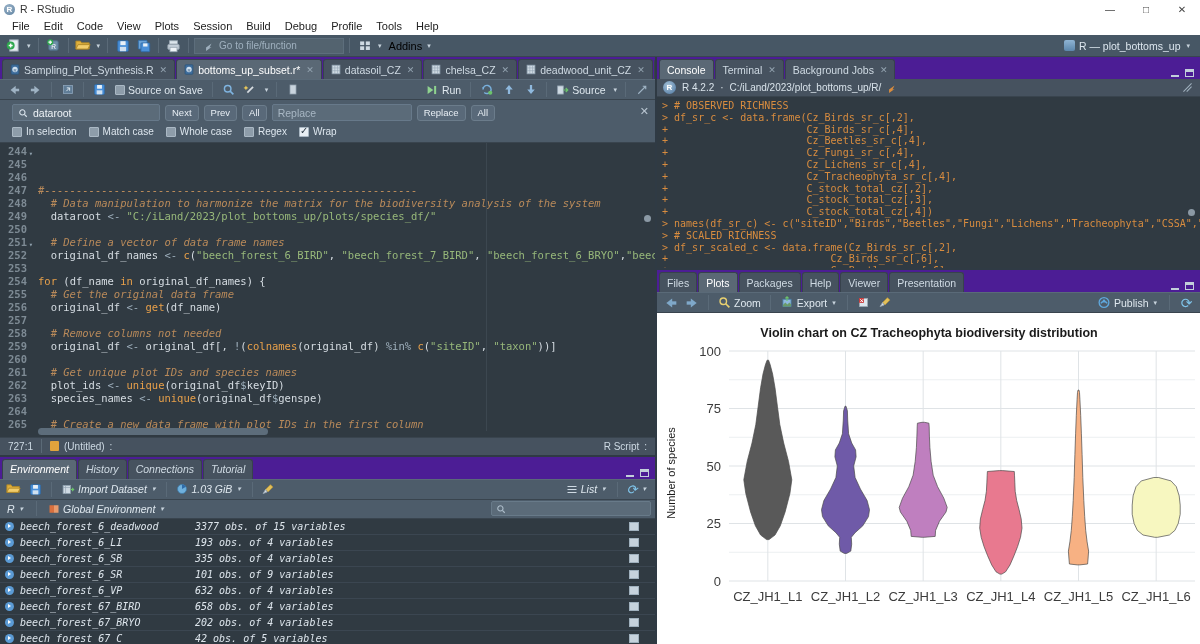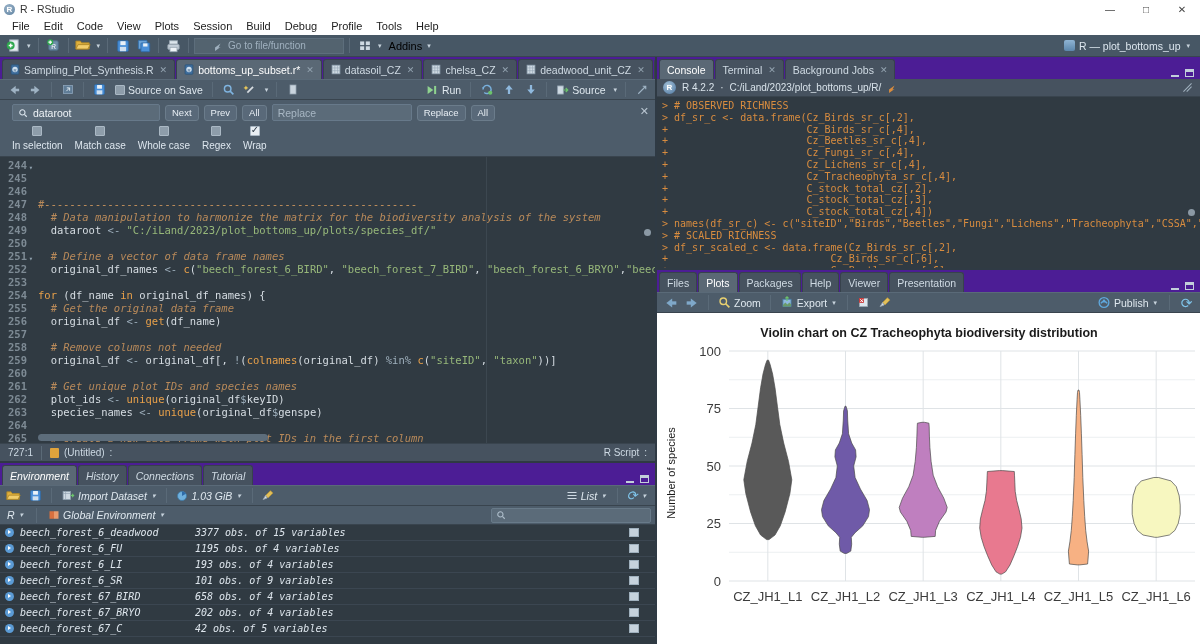--- a/index.html
+++ b/index.html
@@ -42,21 +42,21 @@
   .maintoolbar {
     height: 22px; background: #475765; display: flex; align-items: center;
     padding: 0 4px; gap: 2px; border-bottom: 1px solid #39454f;
   }
   .tbtn { width: 19px; height: 18px; display:flex; align-items:center; justify-content:center;
           border-radius: 2px; position: relative; }
   .caret { color: #c7d3dd; font-size: 7px; padding: 0 2px; }
   .tbsep { width:1px; height:15px; background:#5a6a78; margin:0 3px; }
   .gotofile {
     width: 150px; height: 16px; background: #53636f; border: 1px solid #5d6e7c;
-    border-radius: 0; display: flex; align-items: center; padding-left: 18px;
+    border-radius: 0; display: flex; align-items: center; padding-left: 9px;
     color: #9fb0be; font-size: 10px; gap: 4px;
   }
   .proj-indicator {
     margin-left: auto; display: flex; align-items: center; gap: 4px;
     color: #dce6ee; font-size: 10.5px; padding-right: 4px;
   }
   .proj-indicator .picon {
     width:11px;height:11px;border-radius:2px;
     background: linear-gradient(#8fb4d4,#5c86ab); display:inline-block;
   }
@@ -112,21 +112,21 @@
     font-size: 10.5px;
   }
   .findinput.search { width: 148px; }
   .findinput.replace { width: 140px; color: #a8b7c4; }
   .fbtn {
     height: 16px; padding: 0 6px; background: #596979; border: 1px solid #6b7c8b;
     border-radius: 3px; color: #e8eef4; font-size: 9.5px; display: flex;
     align-items: center; justify-content: center;
   }
   .findrow2 { display: flex; align-items: center; gap: 12px; margin-top: 5px; color: #dde6ee; font-size: 10px; }
-  .cb { display: flex; align-items: center; gap: 4px; flex-direction: column; }
+  .cb { display: flex; align-items: center; gap: 4px; }
   .cbbox { width: 10px; height: 10px; background: #8e9daa; border: 1px solid #aab8c4; border-radius: 1px; }
   .cbbox.checked { background: #e9eff4; position: relative; }
   .cbbox.checked::after {
     content: "✓"; position: absolute; left: 0px; top: -3px; color: #2c3a46; font-size: 10px;
   }
   .find-close { position:absolute; right:6px; top:5px; color:#b9c6d1; font-size:11px; }
 
   
   .editor {
     flex: 1 1 auto; background: #303a42; overflow: hidden; position: relative;
@@ -669,34 +669,40 @@
 
       <div class="env-list" id="env-list">
           <div class="env-row">
             <span class="env-expand"></span>
             <span class="env-name">beech_forest_6_deadwood</span>
             <span class="env-desc">3377 obs. of 15 variables</span>
             <span class="env-grid"></span>
           </div>
           <div class="env-row">
             <span class="env-expand"></span>
-            <span class="env-name">beech_forest_6_FU</span>
-            <span class="env-desc">1195 obs. of 4 variables</span>
+            <span class="env-name">beech_forest_6_LI</span>
+            <span class="env-desc">193 obs. of 4 variables</span>
             <span class="env-grid"></span>
           </div>
           <div class="env-row">
             <span class="env-expand"></span>
-            <span class="env-name">beech_forest_6_LI</span>
-            <span class="env-desc">193 obs. of 4 variables</span>
+            <span class="env-name">beech_forest_6_SB</span>
+            <span class="env-desc">335 obs. of 4 variables</span>
             <span class="env-grid"></span>
           </div>
           <div class="env-row">
             <span class="env-expand"></span>
             <span class="env-name">beech_forest_6_SR</span>
             <span class="env-desc">101 obs. of 9 variables</span>
+            <span class="env-grid"></span>
+          </div>
+          <div class="env-row">
+            <span class="env-expand"></span>
+            <span class="env-name">beech_forest_6_VP</span>
+            <span class="env-desc">632 obs. of 4 variables</span>
             <span class="env-grid"></span>
           </div>
           <div class="env-row">
             <span class="env-expand"></span>
             <span class="env-name">beech_forest_67_BIRD</span>
             <span class="env-desc">658 obs. of 4 variables</span>
             <span class="env-grid"></span>
           </div>
           <div class="env-row">
             <span class="env-expand"></span>

